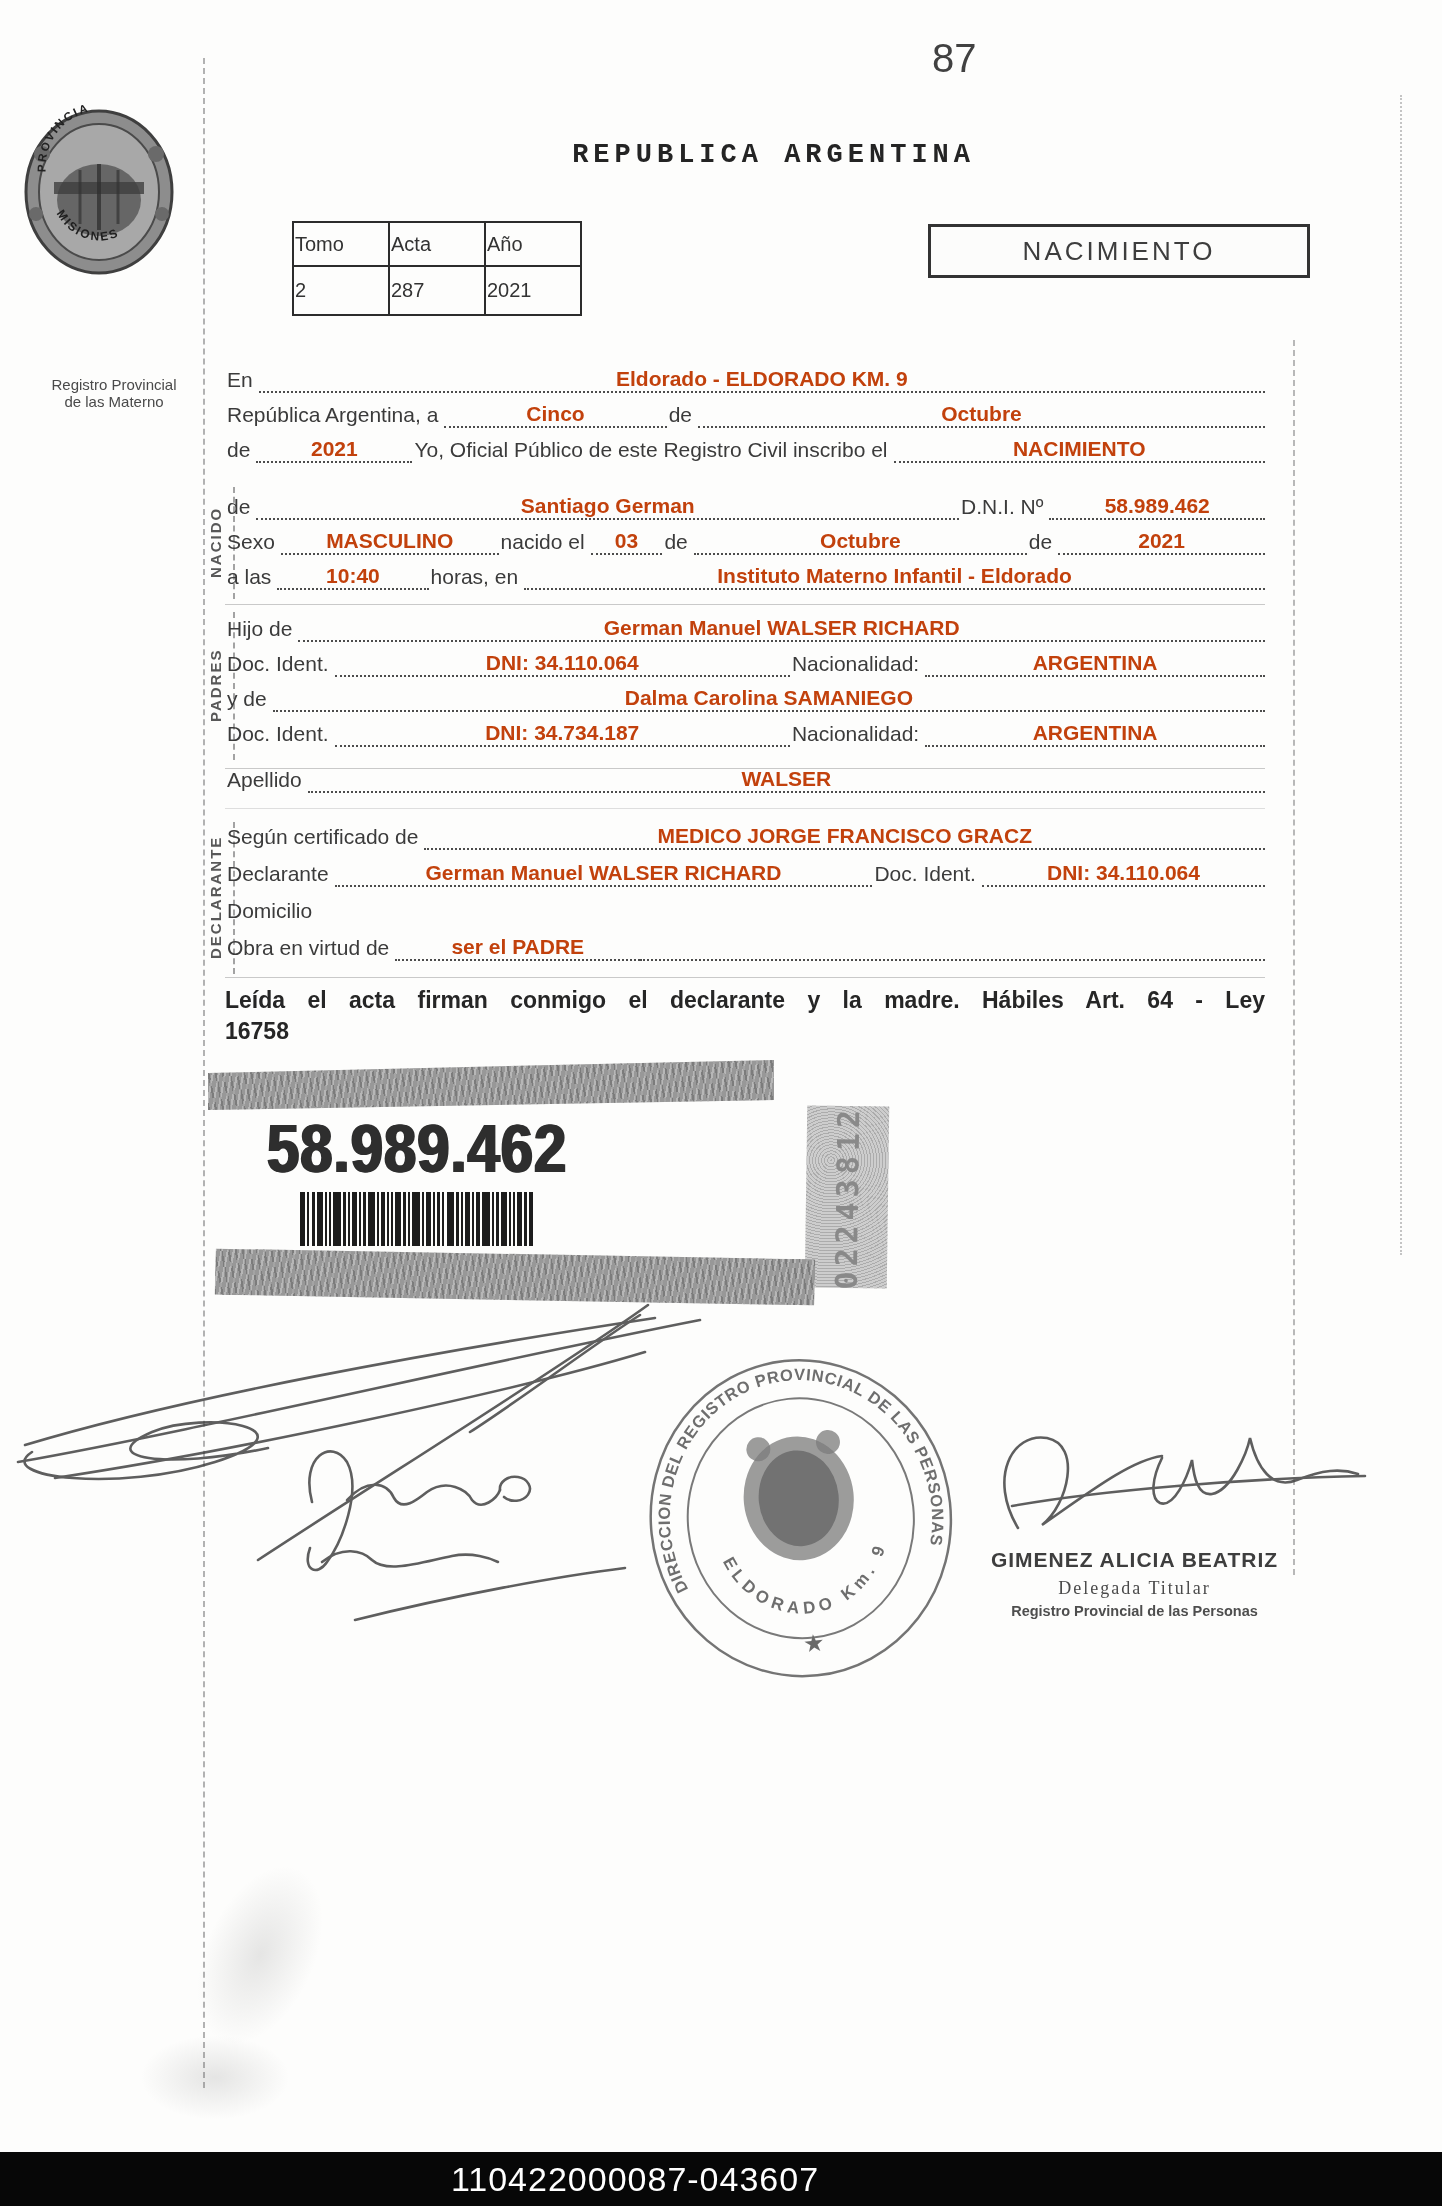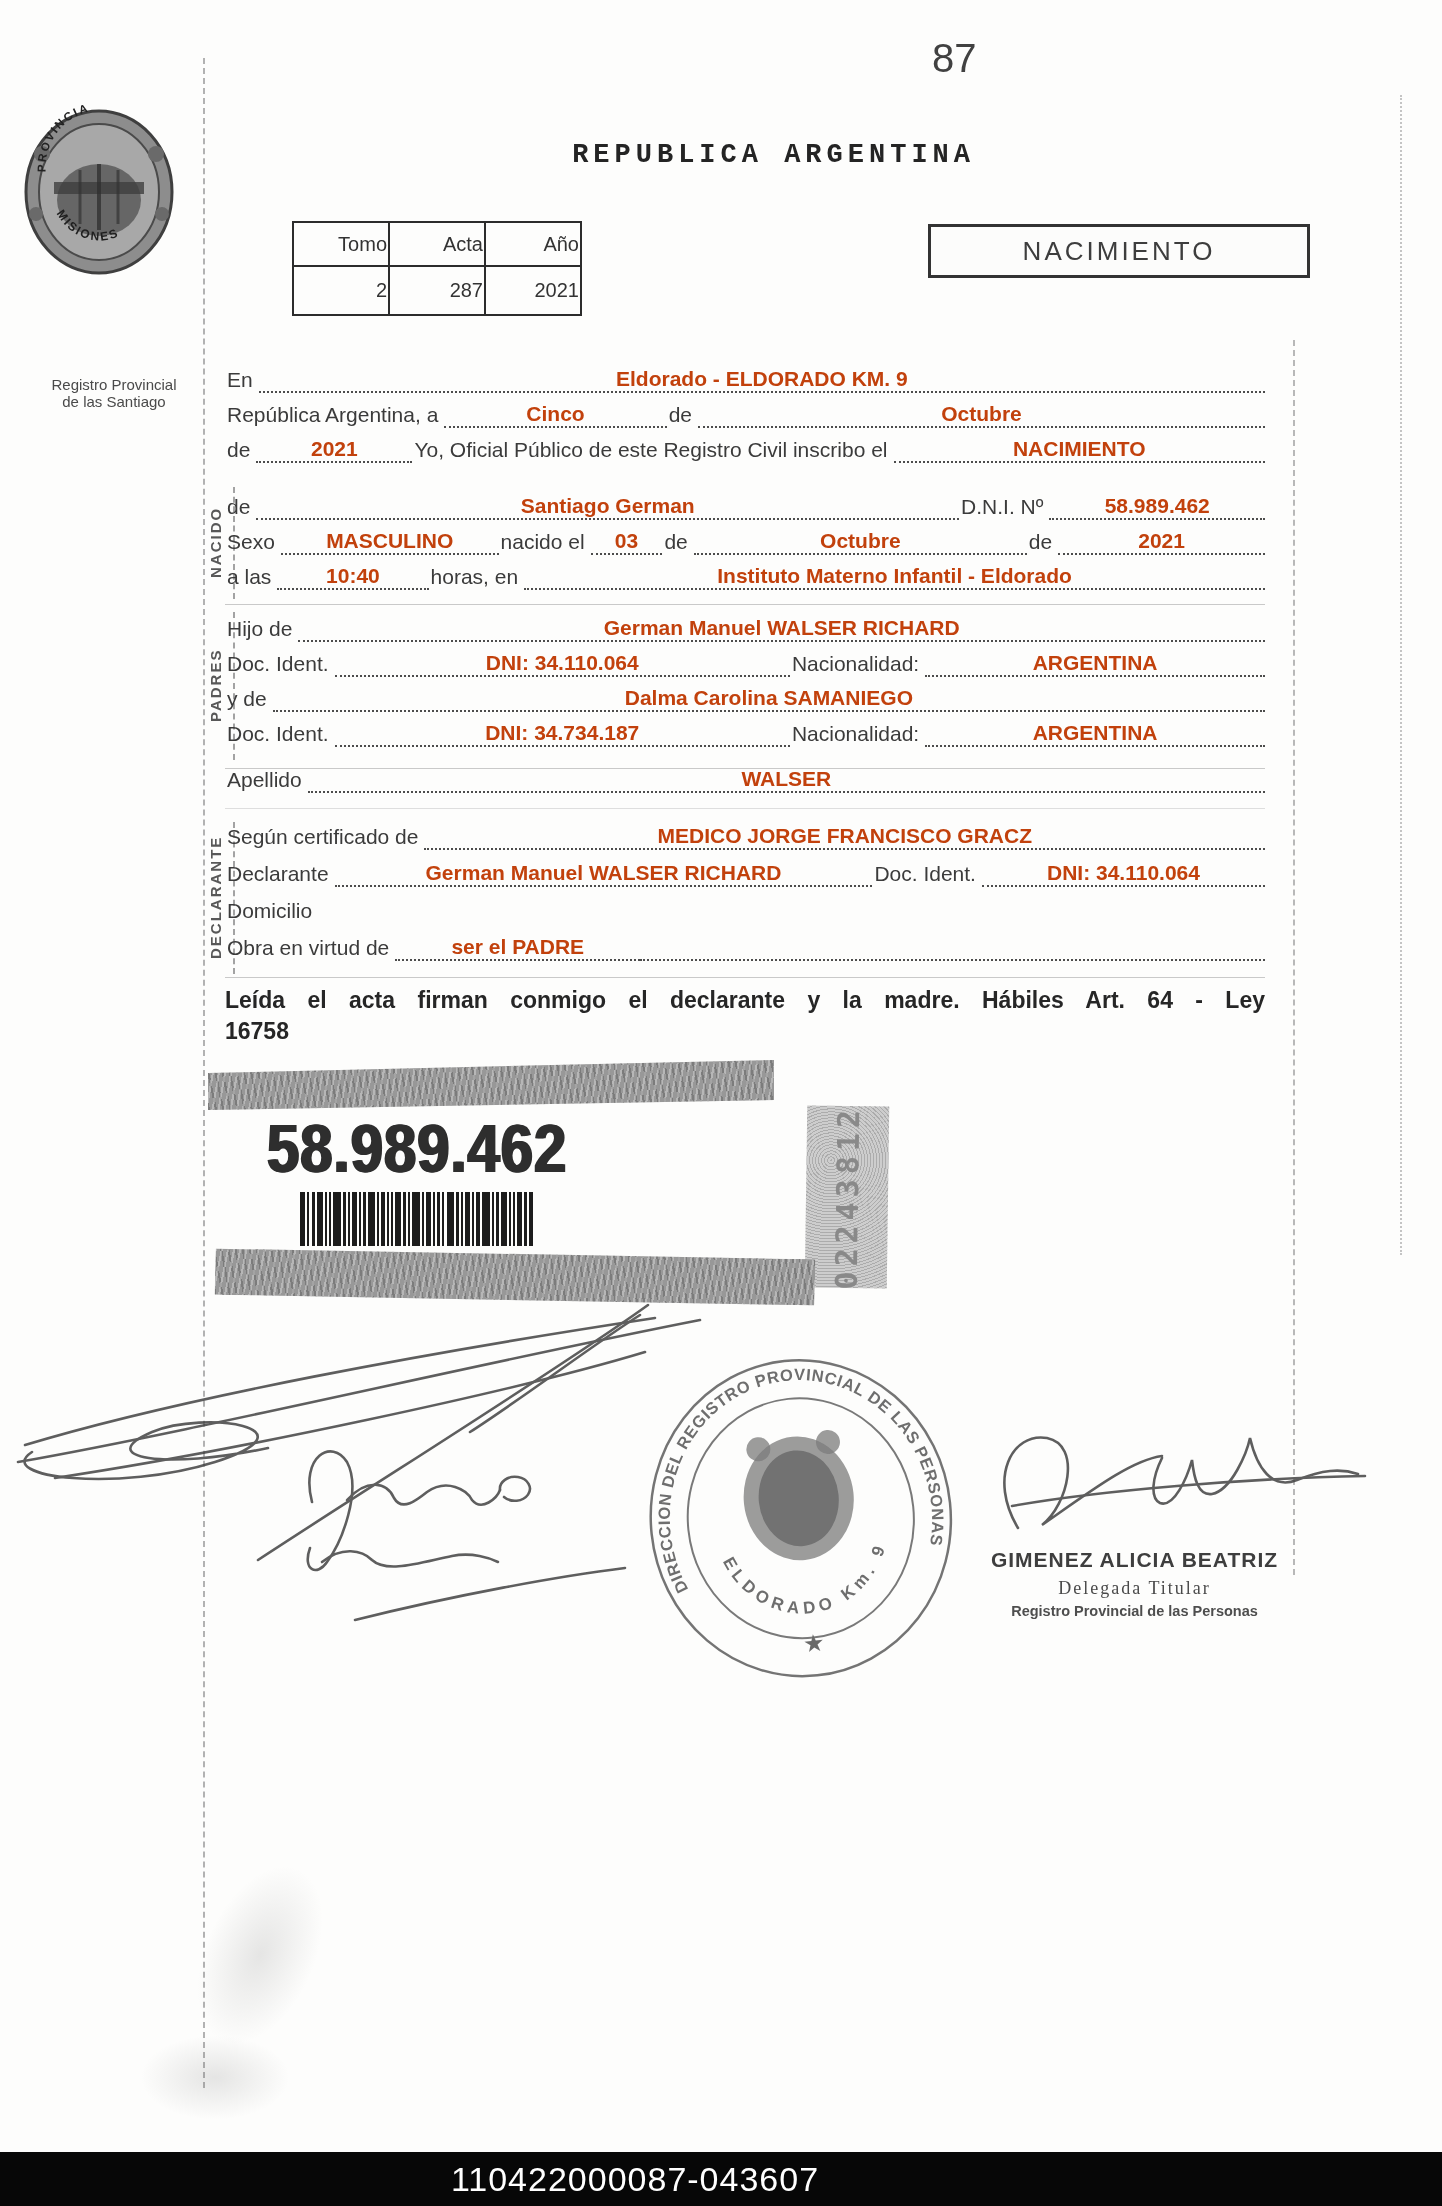--- a/index.html
+++ b/index.html
@@ -13,21 +13,21 @@
   
   .logo{position:absolute;left:20px;top:104px;width:160px;}
   .logo-caption{position:absolute;left:4px;top:272px;width:180px;text-align:center;
                 font-size:15px;line-height:17px;color:#4a4a4a;}
   
   .title{position:absolute;left:375px;top:140px;width:600px;text-align:right;
          font-family:Liberation Mono, monospace;font-weight:bold;
          font-size:27px;letter-spacing:5px;color:#242424;}
   
   .rtable{position:absolute;left:292px;top:221px;border-collapse:collapse;}
-  .rtable th,.rtable td{border:2px solid #2c2c2c;width:92px;text-align:right;
+  .rtable th,.rtable td{border:2px solid #2c2c2c;width:92px;text-align:left;
          font-size:20px;font-weight:normal;color:#333;}
   .rtable th{height:40px;}
   .rtable td{height:45px;}
   
   .typebox{position:absolute;left:928px;top:224px;width:376px;height:48px;border:3px solid #333;
            display:flex;align-items:center;justify-content:center;background:#fcfcfb;
            font-size:26px;letter-spacing:3px;color:#3d3d3d;font-weight:500;}
   
   .formblock{position:absolute;left:225px;width:1040px;}
   .frow{display:flex;align-items:flex-end;height:35px;}
@@ -106,21 +106,21 @@
       <text font-size="11.5" font-weight="bold" fill="#222" letter-spacing="2">
         <textPath href="#sealTop" startOffset="14">PROVINCIA</textPath>
       </text>
       <path id="sealBottom" d="M 32 98 A 50 56 0 0 0 127 98" fill="none"></path>
       <text font-size="12" font-weight="bold" fill="#1f1f1f" letter-spacing="2">
         <textPath href="#sealBottom" startOffset="12">MISIONES</textPath>
       </text>
     </svg>
     <div class="logo-caption">
       <div>Registro Provincial</div>
-      <div>de las Santiago</div>
+      <div>de las Materno</div>
     </div>
   </div>
 
   <div class="title">REPUBLICA ARGENTINA</div>
 
   <table class="rtable">
     <tbody>
         <tr>
       <th>Tomo</th>
       <th>Acta</th>

